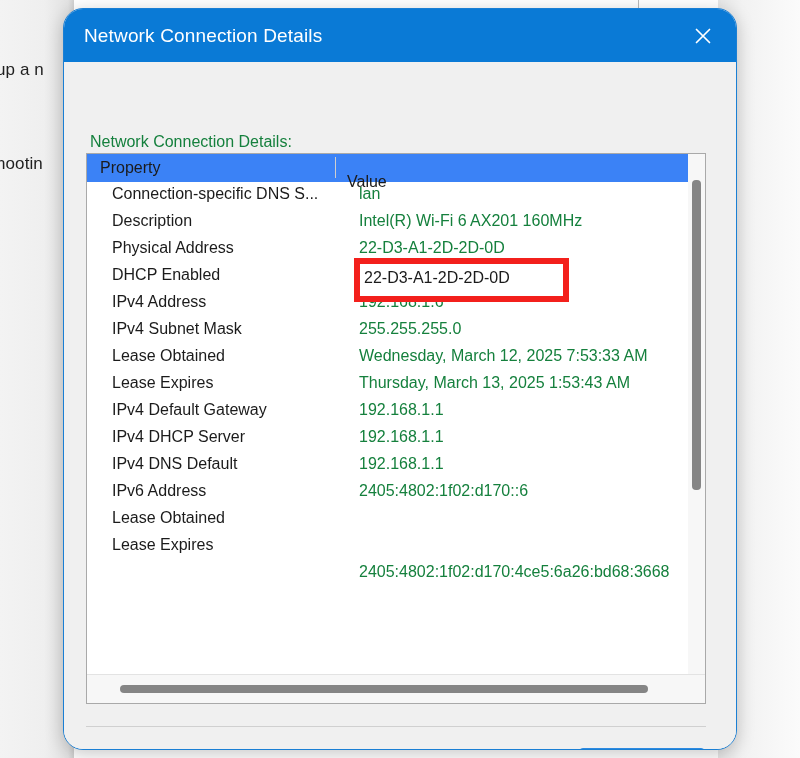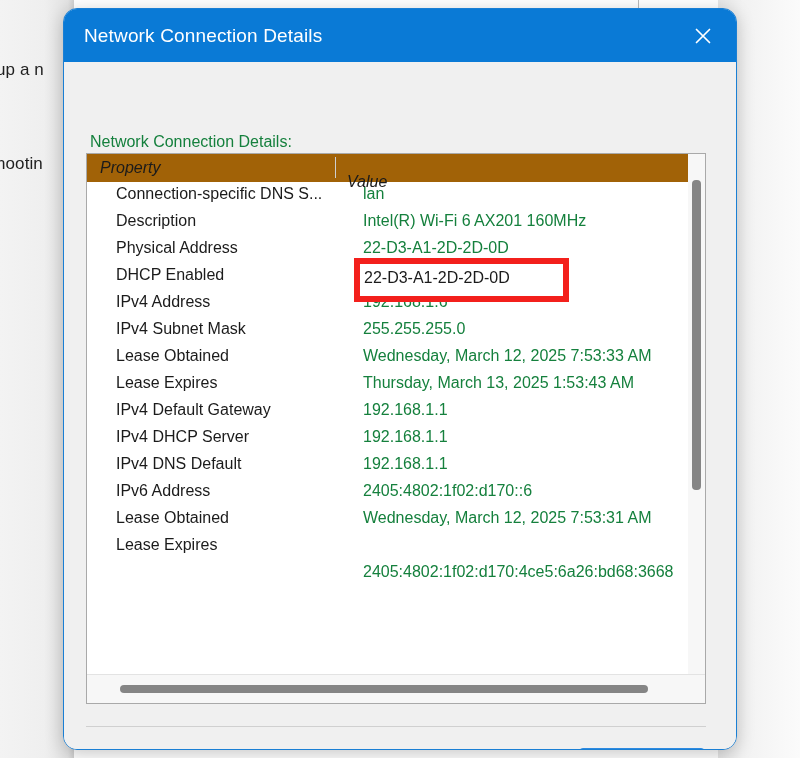--- a/index.html
+++ b/index.html
@@ -57,21 +57,21 @@
   }
 
   
   #dialog {
     position: absolute;
     left: 63px;
     top: 8px;
     width: 674px;
     height: 742px;
     border: 1px solid #1a7fd4;
-    border-radius: 14px;
+    border-radius: 20px;
     background: #f0f0f0;
     box-shadow: 0 4px 18px rgba(0,0,0,0.22);
     overflow: hidden;
     box-sizing: border-box;
   }
 
   #title-bar {
     position: relative;
     height: 53px;
     background: #0a7ad6;
@@ -124,22 +124,21 @@
     box-sizing: border-box;
     overflow: hidden;
   }
 
   #header-row {
     position: absolute;
     left: 0;
     top: 0;
     width: 100%;
     height: 28px;
-    background: #a16207;
-    font-style: italic;
+    background: #3b82f6;
   }
   #header-prop {
     position: absolute;
     left: 13px;
     top: 5px;
     font-size: 16px;
     color: #1b1b1b;
   }
   #header-val {
     position: absolute;
@@ -152,23 +151,24 @@
     position: absolute;
     left: 248px;
     top: 3px;
     width: 1px;
     height: 21px;
     background: #cfcfcf;
   }
 
   #rows {
     position: absolute;
-    left: 16px;
+    left: 0;
     top: 28px;
     width: 100%;
+    padding-left: 12px;
   }
   .row {
     position: relative;
     height: 27px;
     white-space: nowrap;
   }
   .row .prop {
     position: absolute;
     left: 13px;
     top: 3px;
@@ -353,21 +353,20 @@
           <div class="row">
             <span class="prop">IPv4 DNS Default</span>
             <span class="val">192.168.1.1</span>
           </div>
           <div class="row">
             <span class="prop">IPv6 Address</span>
             <span class="val">2405:4802:1f02:d170::6</span>
           </div>
           <div class="row">
             <span class="prop">Lease Obtained</span>
-            <span class="val">Wednesday, March 12, 2025 7:53:31 AM</span>
           </div>
           <div class="row">
             <span class="prop">Lease Expires</span>
           </div>
           <div class="row">
             <span class="prop"></span>
             <span class="val">2405:4802:1f02:d170:4ce5:6a26:bd68:3668</span>
           </div>
         </div>
 

